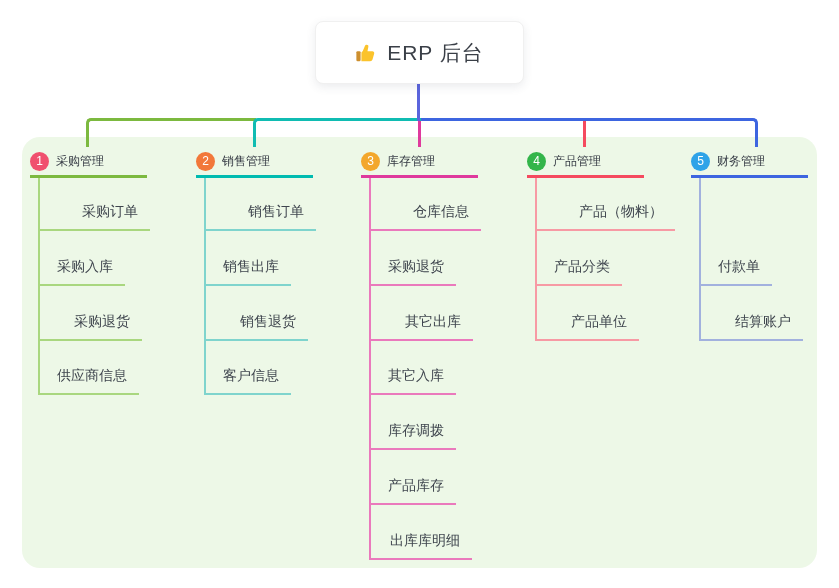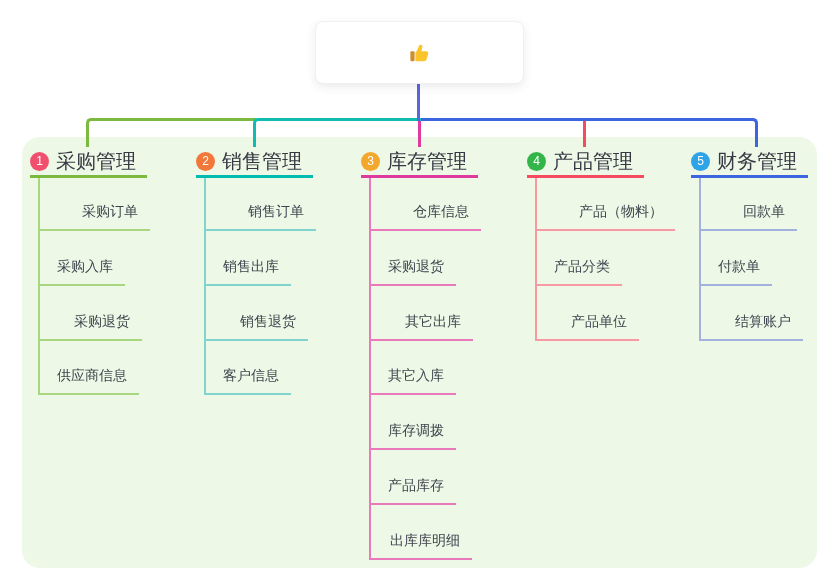--- a/index.html
+++ b/index.html
@@ -42,21 +42,21 @@
   .b5{left:691px;--badge:#2fa3e8; --line:#3d65e0; --cline:#a2b1de;}
   .hdr{
     position:absolute;left:0;top:147px;width:117px;height:28px;
     border-bottom:3px solid var(--line);
     display:flex;align-items:center;gap:7px;cursor:pointer;
   }
   .badge{
     width:19px;height:19px;border-radius:50%;background:var(--badge);
     color:#fff;font-size:12px;line-height:19px;text-align:center;flex:0 0 19px;
   }
-  .hlabel{font-size:20px;color:#343943;white-space:nowrap;}
+  .hlabel{font-size:12px;color:#343943;white-space:nowrap;}
   .vline{position:absolute;left:8px;top:178px;width:2px;background:var(--cline);}
   .vh4{height:217px;} .vh7{height:382px;} .vh3{height:163px;}
   .child{
     position:absolute;left:8px;
     padding:0 12px 7px 19px;border-bottom:2px solid var(--cline);
     font-size:14px;line-height:21px;color:#3f454e;white-space:nowrap;cursor:pointer;
   }
   .r0{top:201px;padding-left:44px;}.r1{top:256px;}.r2{top:311px;padding-left:36px;}.r3{top:365px;}
   .r4{top:420px;}.r5{top:475px;}.r6{top:530px;padding-left:21px;}
 </style>
@@ -74,20 +74,21 @@
   <div class="drop-magenta"></div>
   <div class="rootline"></div>
 
   <div class="root-card">
     <span class="root-icon">
       <svg viewBox="0 0 24 24" width="22" height="22" aria-hidden="true">
         <rect x="1.5" y="10" width="4.6" height="11" rx="1.3" fill="#cd8f2e"></rect>
         <path d="M7 21 h9.6 a2.6 2.6 0 0 0 2.5 -1.9 l1.8 -6.4 a2 2 0 0 0 -1.9 -2.6 h-5.4 l0.9 -4.4 a2.1 2.1 0 0 0 -2 -2.6 c-0.8 0 -1.4 0.5 -1.7 1.2 l-2.3 5.4 -1.5 1.7 z" fill="#fbc32c"></path>
       </svg>
     </span>
+    <span class="root-label">ERP 后台</span>
   </div>
 
   <section class="branch b1">
     <div class="hdr">
       <span class="badge">1</span>
       <span class="hlabel">采购管理</span>
     </div>
     <div class="vline vh4"></div>
     <div class="child r0">采购订单</div>
     <div class="child r1">采购入库</div>
@@ -132,18 +133,17 @@
     <div class="child r1">产品分类</div>
     <div class="child r2">产品单位</div>
   </section>
 
   <section class="branch b5">
     <div class="hdr">
       <span class="badge">5</span>
       <span class="hlabel">财务管理</span>
     </div>
     <div class="vline vh3"></div>
-    <div class="child r0">回款单</div>
     <div class="child r1">付款单</div>
     <div class="child r2">结算账户</div>
   </section>
 
 </div>
 
 </body></html>

